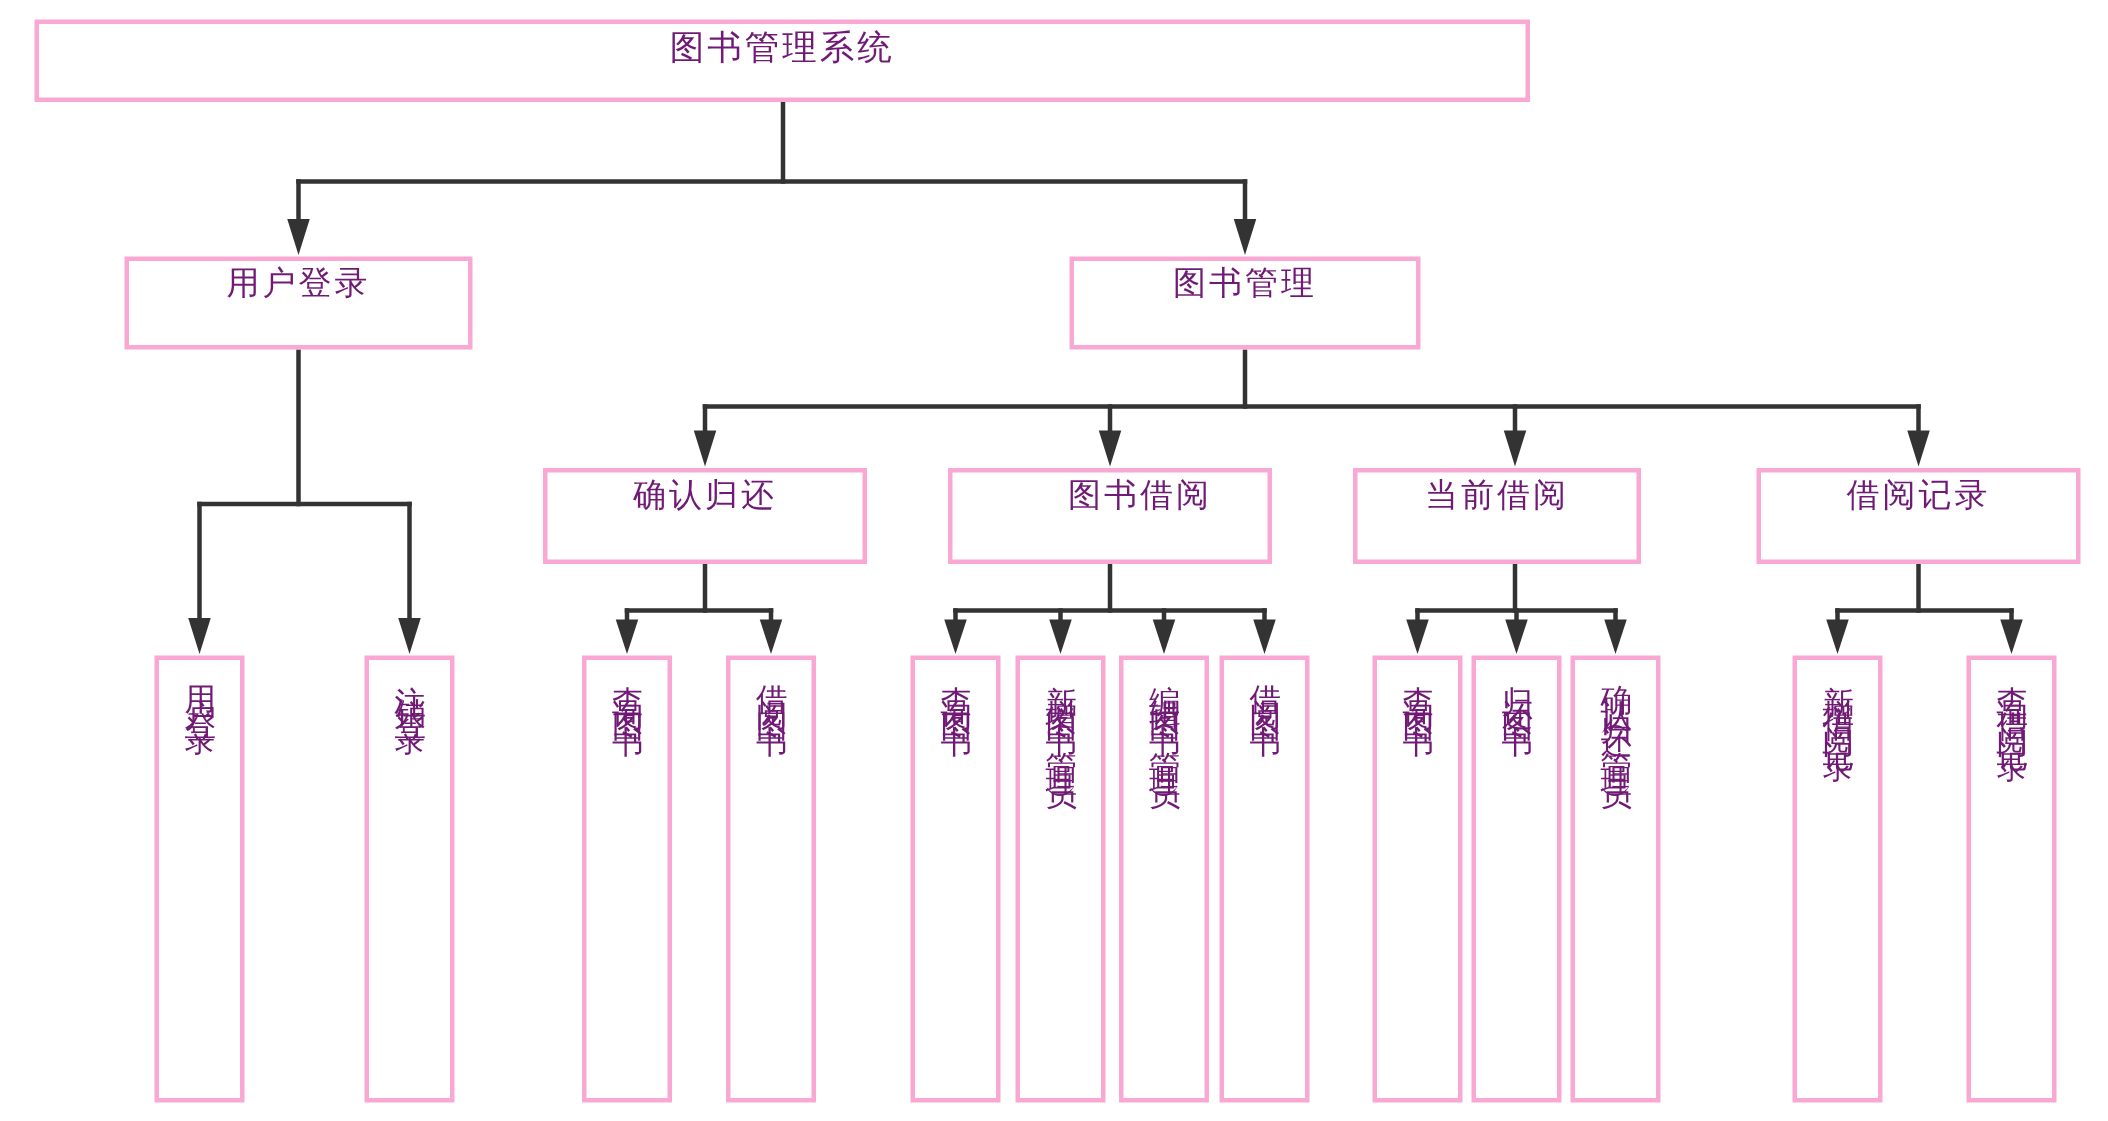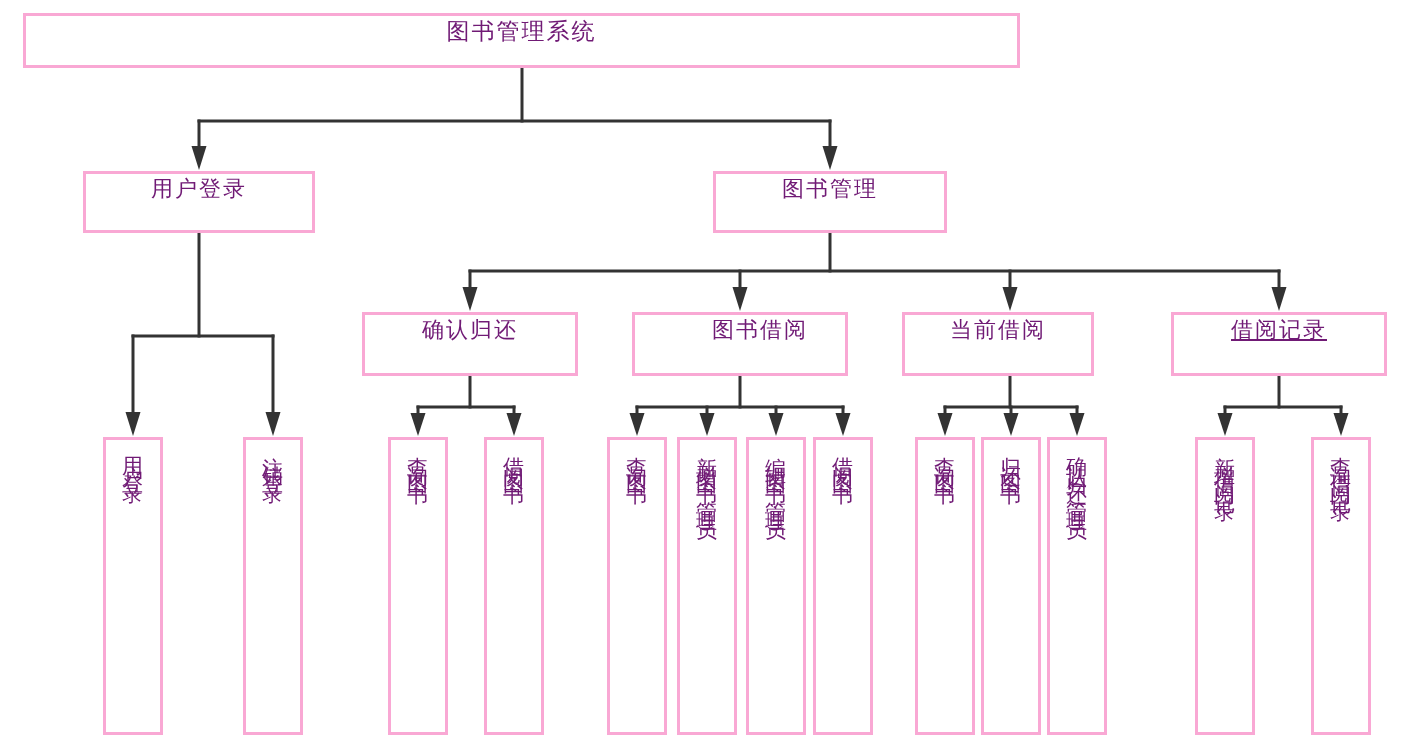--- a/index.html
+++ b/index.html
@@ -134,21 +134,21 @@
 
   <div class="node hnode" style="left:362px; top:312px; width:216px; height:64px;">
     <span>确认归还</span>
   </div>
   <div class="node hnode" style="left:632px; top:312px; width:216px; height:64px;padding-left:40px;">
     <span>图书借阅</span>
   </div>
   <div class="node hnode" style="left:902px; top:312px; width:192px; height:64px;">
     <span>当前借阅</span>
   </div>
-  <div class="node hnode" style="left:1171px; top:312px; width:216px; height:64px;text-decoration:underline;">
+  <div class="node hnode" style="left:1171px; top:312px; width:216px; height:64px;">
     <span>借阅记录</span>
   </div>
 
   <div class="node vnode" style="left:103px; top:437px; width:60px; height:298px;">
     <span>用户登录</span>
   </div>
   <div class="node vnode" style="left:243px; top:437px; width:60px; height:298px;">
     <span>注销登录</span>
   </div>
 

